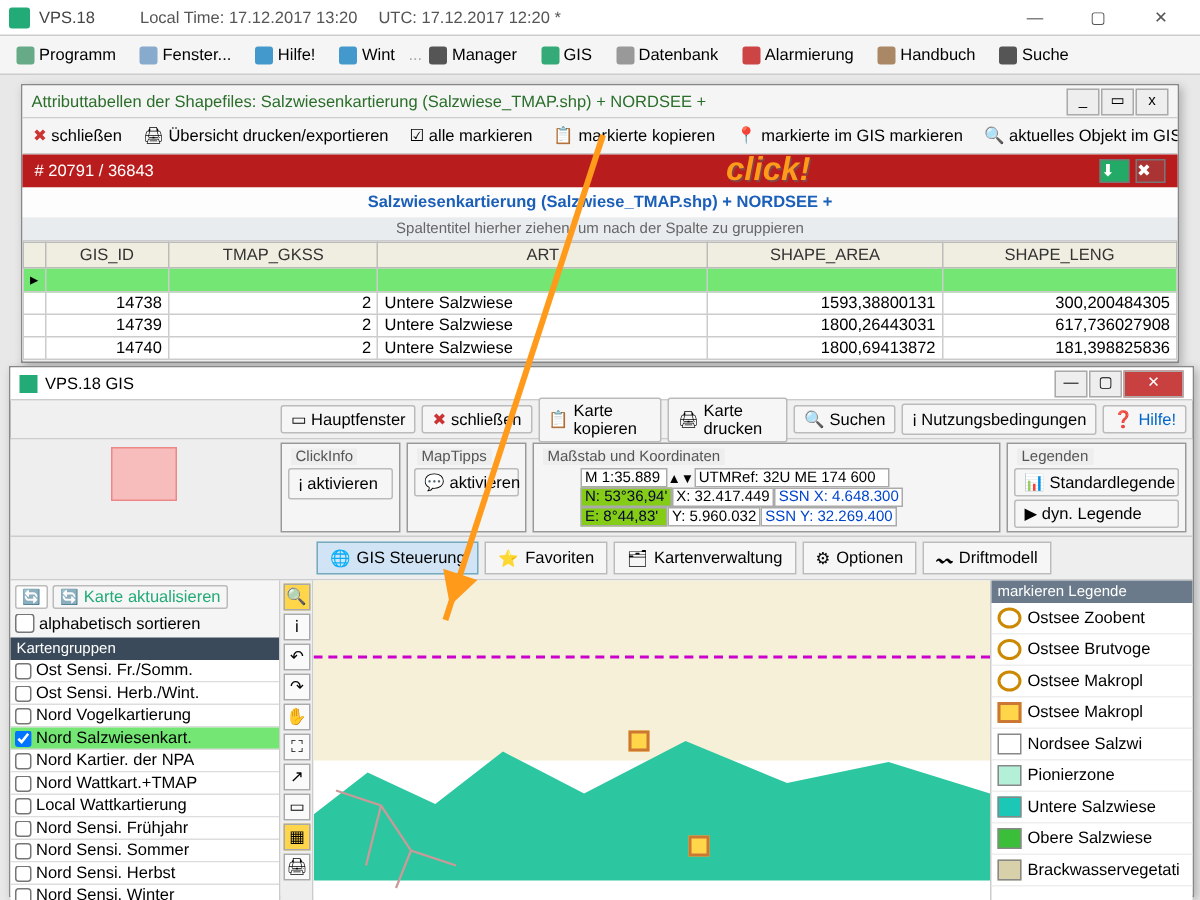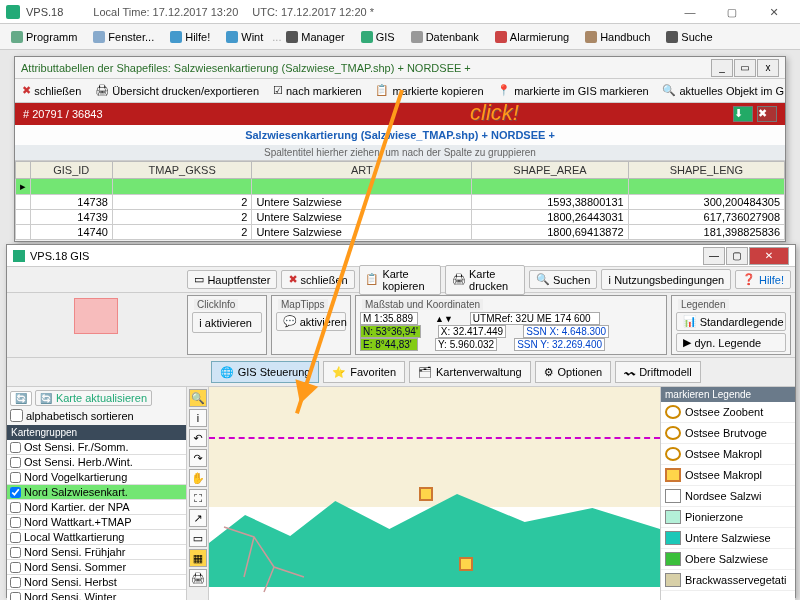--- a/index.html
+++ b/index.html
@@ -39,21 +39,21 @@
 td.art { text-align:left; }
 
 #giswin .subtitle { background: #fff; }
 .gistb { height:26px; border-bottom:1px solid #ccc; display:flex; align-items:center; gap:4px; padding:0 4px; }
 .btn { background:#f6f6f6; border:1px solid #bbb; padding:2px 6px; display:flex; align-items:center; gap:3px; border-radius:2px; }
 .btn.blue { color:#0066cc; }
 
 .panels { display:flex; gap:4px; padding:2px 4px; background:#eee; }
 .panel { border:1px solid #999; background:#f5f5f5; padding:2px 4px; }
 .panel .ptitle { font-size:10px; color:#555; margin:-6px 0 2px 2px; background:#eee; display:inline-block; padding:0 3px; }
-.panel .row { display:flex; gap:17px; align-items:center; }
+.panel .row { display:flex; gap:0; align-items:center;margin-left:27px; }
 .coord { background:#fff; border:1px solid #aaa; padding:0 2px; font-size:10px; min-width:58px; display:inline-block; }
 .coord.o { background:#84cc16; color:#003; }
 .coord.b { color:#0044cc; }
 
 .tabstrip { display:flex; gap:4px; padding:3px 4px; background:#eee; border-top:1px solid #ccc; border-bottom:1px solid #ccc; }
 .tab { background:#f6f6f6; border:1px solid #bbb; padding:2px 8px; display:flex; align-items:center; gap:4px; }
 .tab.active { background:#d0e4f5; border-color:#7ab; }
 
 .gisbody { display:flex; height:310px; }
 .sidebar { width:180px; background:#f5f5f5; border-right:1px solid #ccc; display:flex; flex-direction:column; }
@@ -77,21 +77,21 @@
 .roads { position:absolute; top:130px; left:5px; width:100px; height:80px; }
 .mark { position:absolute; width:14px; height:14px; background:#ffd54a; border:2px solid #c73; }
 
 .legend { width:135px; background:#fff; border-left:1px solid #ccc; }
 .legend .lhead { background:#6a7a8a; color:#fff; padding:2px 4px; font-size:10px; }
 .lrow { display:flex; align-items:center; gap:4px; padding:3px 4px; border-bottom:1px solid #eee; font-size:10px; }
 .lico { width:16px; height:14px; border:1px solid #888; display:inline-block; flex-shrink:0; }
 
 .arrow { position:absolute; top:90px; left:400px; width:4px; height:340px; background:#ff9a1a; transform:rotate(18deg); transform-origin:top; z-index:50; }
 .arrow::after { content:""; position:absolute; bottom:-2px; left:-10px; border:12px solid transparent; border-top:22px solid #ff9a1a; }
-.clicktxt { position:absolute; top:100px; left:470px; font-style:italic; font-weight:normal; font-size:22px; color:#ff9a1a; text-shadow:1px 1px 0 #844; z-index:51; }
+.clicktxt { position:absolute; top:100px; left:484px; font-style:italic; font-weight:bold; font-size:22px; color:#ff9a1a; text-shadow:1px 1px 0 #844; z-index:51; }
 </style>
 </head>
 <body>
 
 <div class="titlebar">
   <span class="icon"></span>
   <span class="title">VPS.18</span>
   <span class="times">Local Time: 17.12.2017 13:20</span>
   <span class="times" style="margin-left:14px">UTC: 17.12.2017 12:20  *</span>
   <div class="winbtns">
@@ -158,21 +158,21 @@
     <div class="titem">
         <span style="color:#c33">✖</span>
         <span>schließen</span>
       </div>
     <div class="titem">
         <span>🖨</span>
         <span>Übersicht drucken/exportieren</span>
       </div>
     <div class="titem">
         <span>☑</span>
-        <span>nach markieren</span>
+        <span>alle markieren</span>
       </div>
     <div class="titem">
         <span>📋</span>
         <span>markierte kopieren</span>
       </div>
     <div class="titem">
         <span>📍</span>
         <span>markierte im GIS markieren</span>
       </div>
     <div class="titem">

